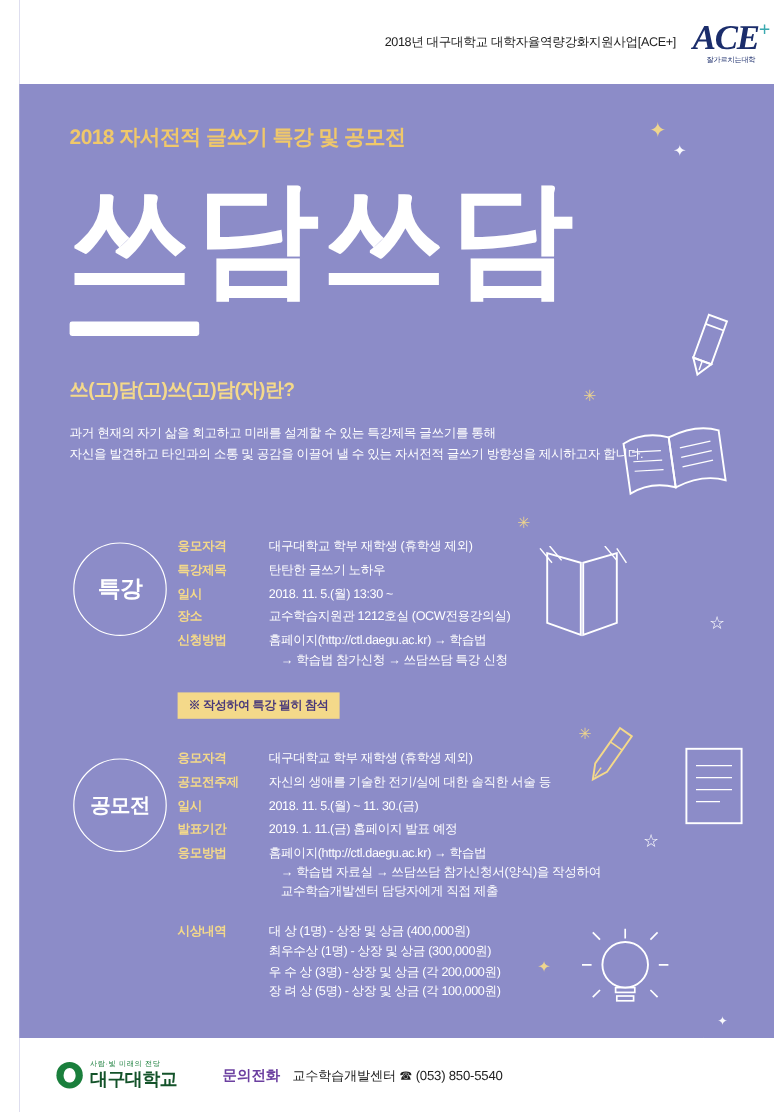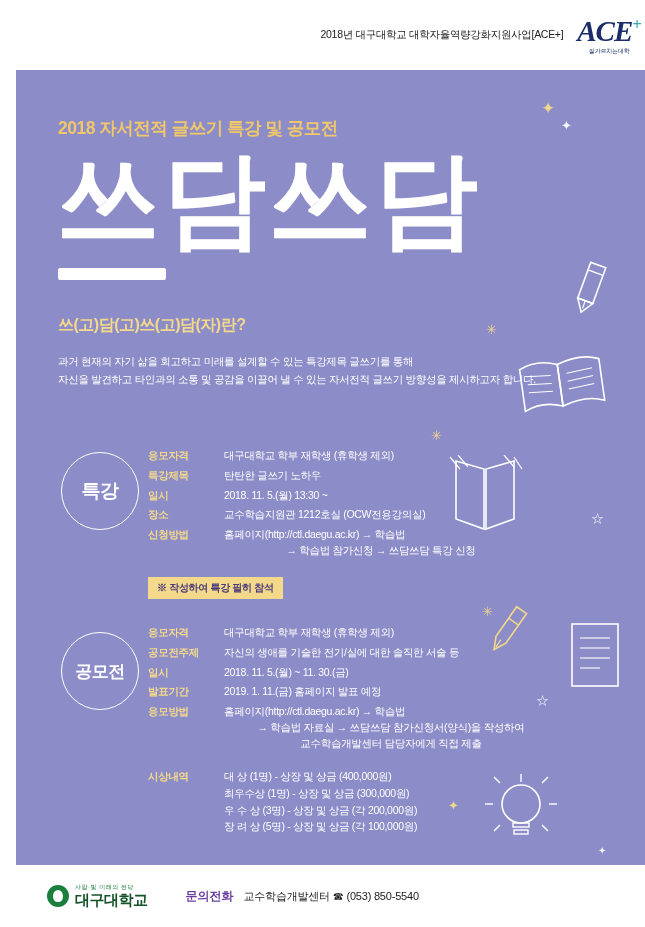--- a/index.html
+++ b/index.html
@@ -157,21 +157,21 @@
     font-weight: bold;
     margin-right: 10px;
     font-size: 12px;
   }
   .contact .phone { letter-spacing: -0.2px; }
 
   
   .headline {
     position: absolute;
     left: 42px;
-    top: 116px;
+    top: 102px;
     font-size: 17.5px;
     font-weight: bold;
     color: #f0c86a;
     letter-spacing: -0.5px;
   }
   
   .bigtitle {
     position: absolute;
     left: 40px;
     top: 142px;
@@ -250,21 +250,20 @@
     color: #f4d98a;
     font-weight: bold;
   }
   .info-value {
     flex: 1;
     color: #ffffff;
   }
   .info-value .sub {
     display: block;
     padding-left: 10px;
-    text-align: center;
   }
   .info-special { left: 132px; top: 448px; width: 380px; }
   .info-contest { left: 132px; top: 625px; width: 400px; }
 
   .note {
     position: absolute;
     left: 132px;
     top: 577px;
     background: #f4d98a;
     color: #4a3a7a;

